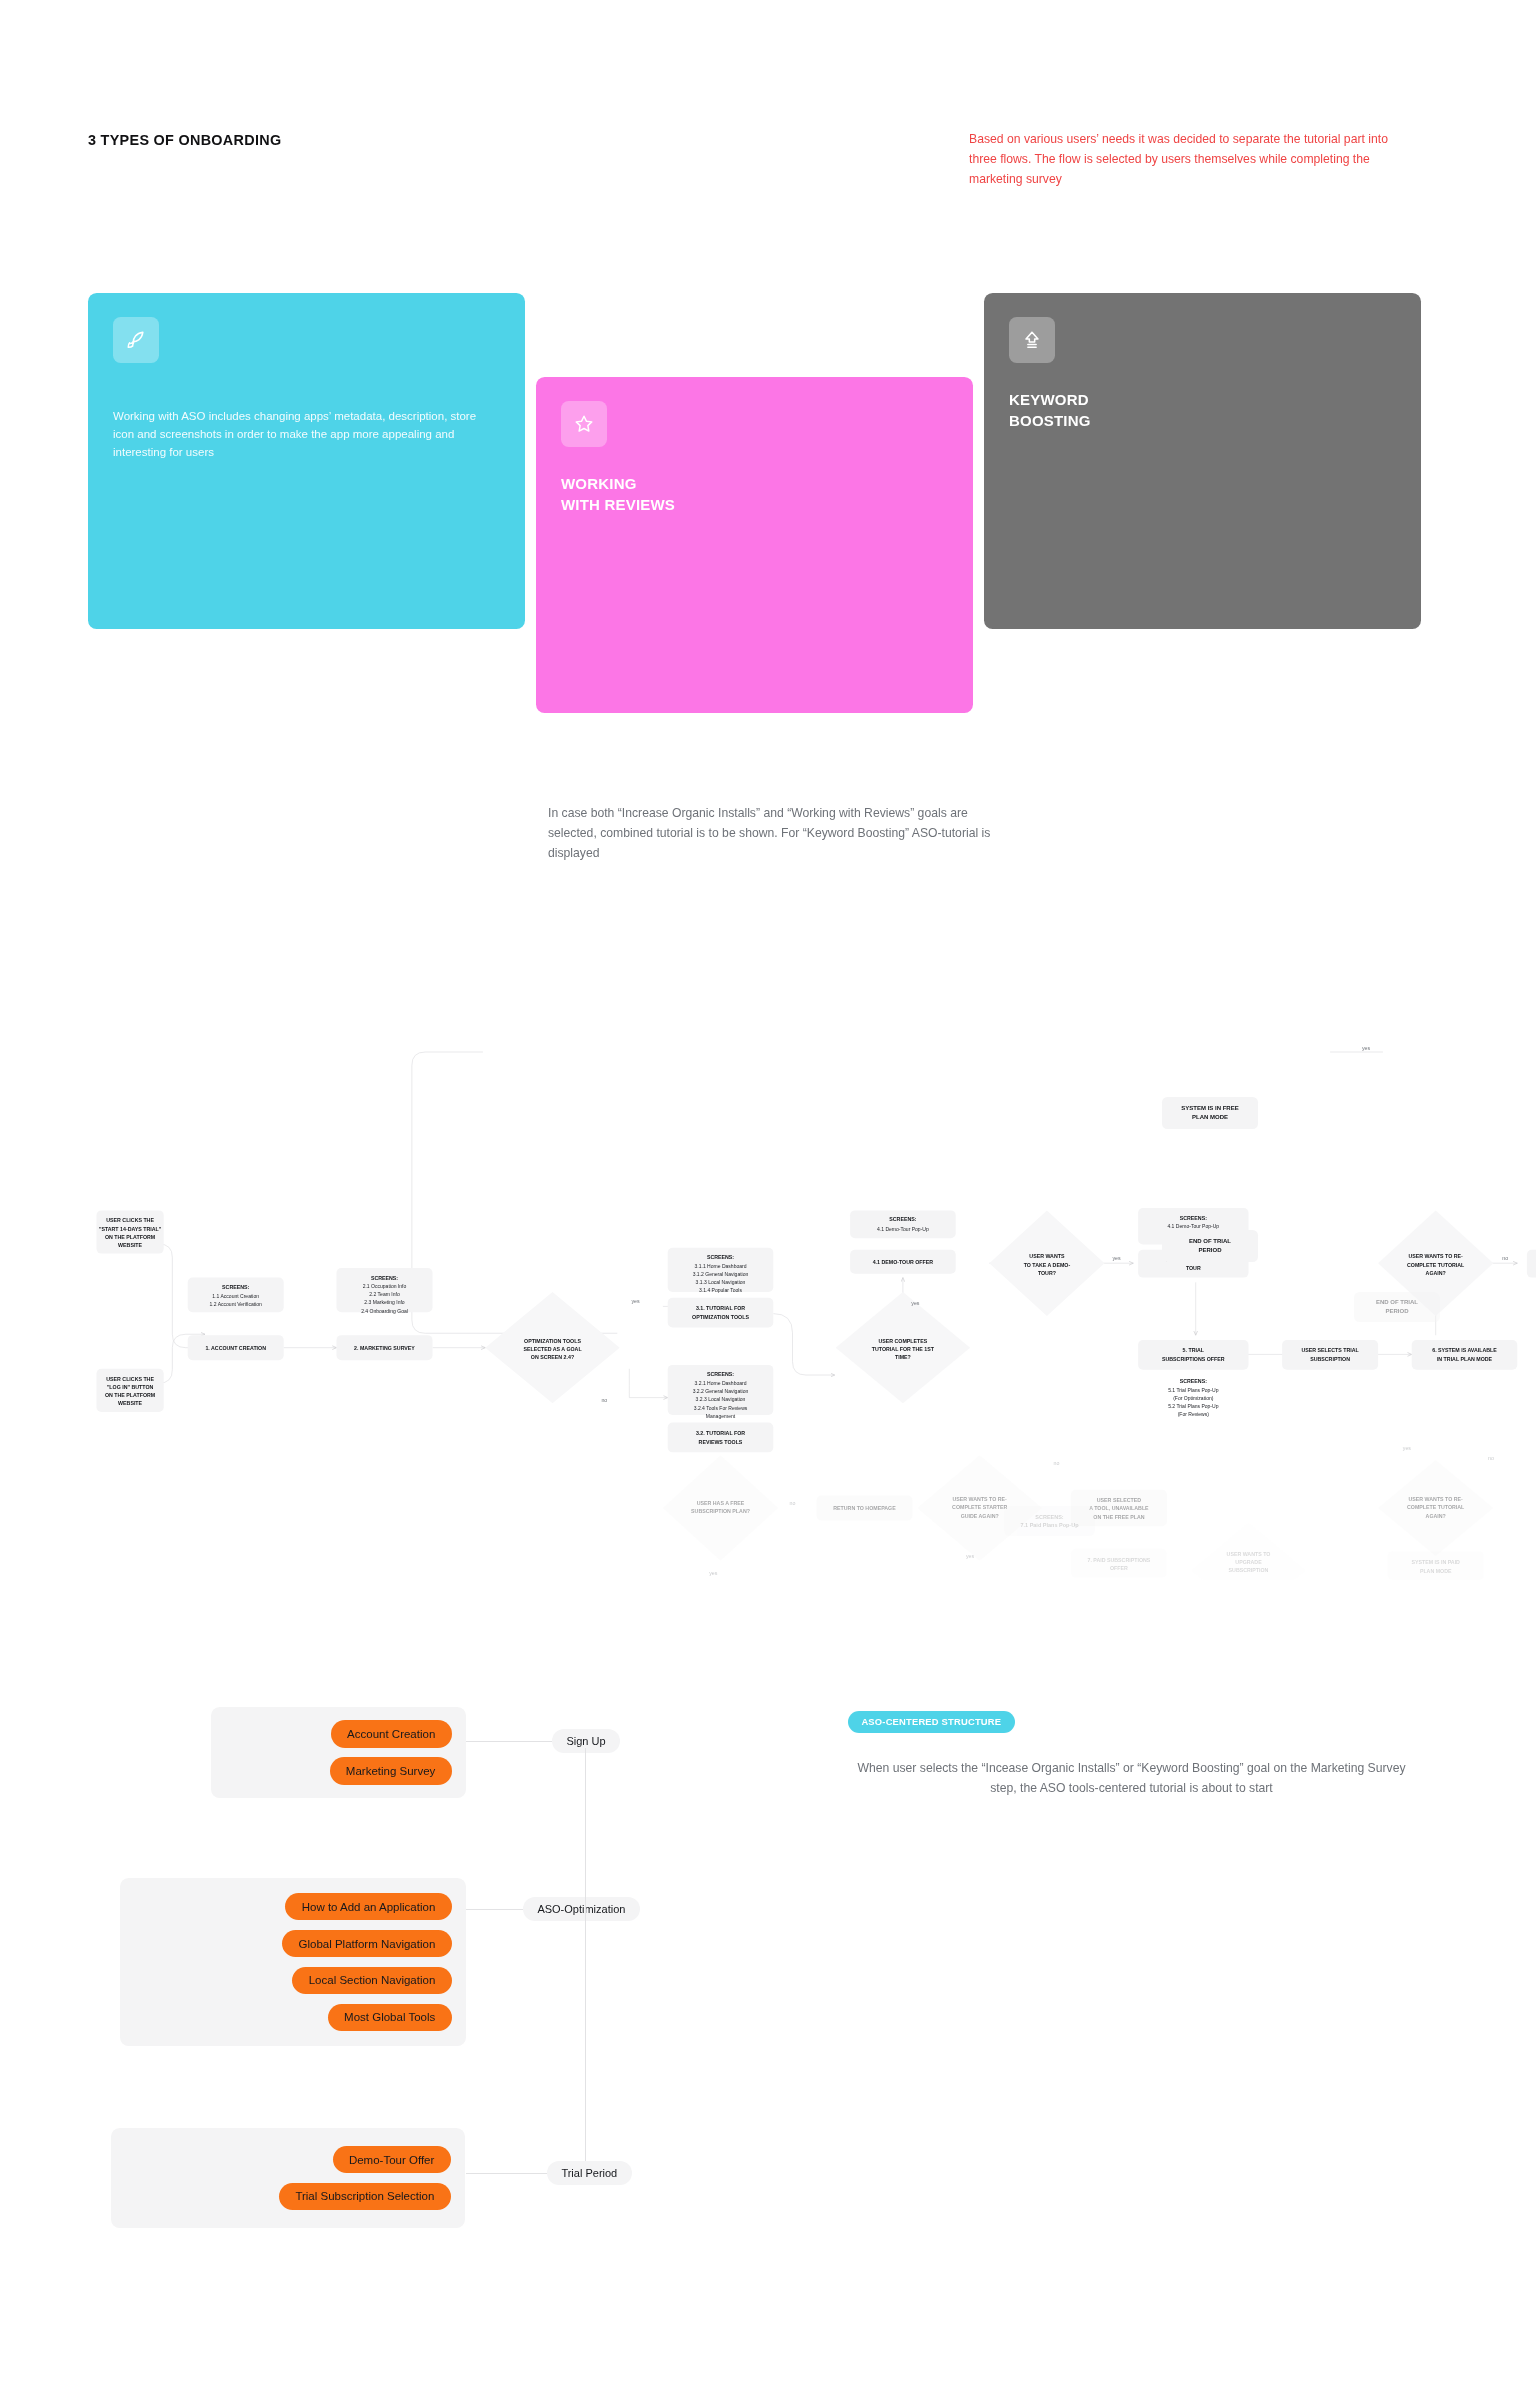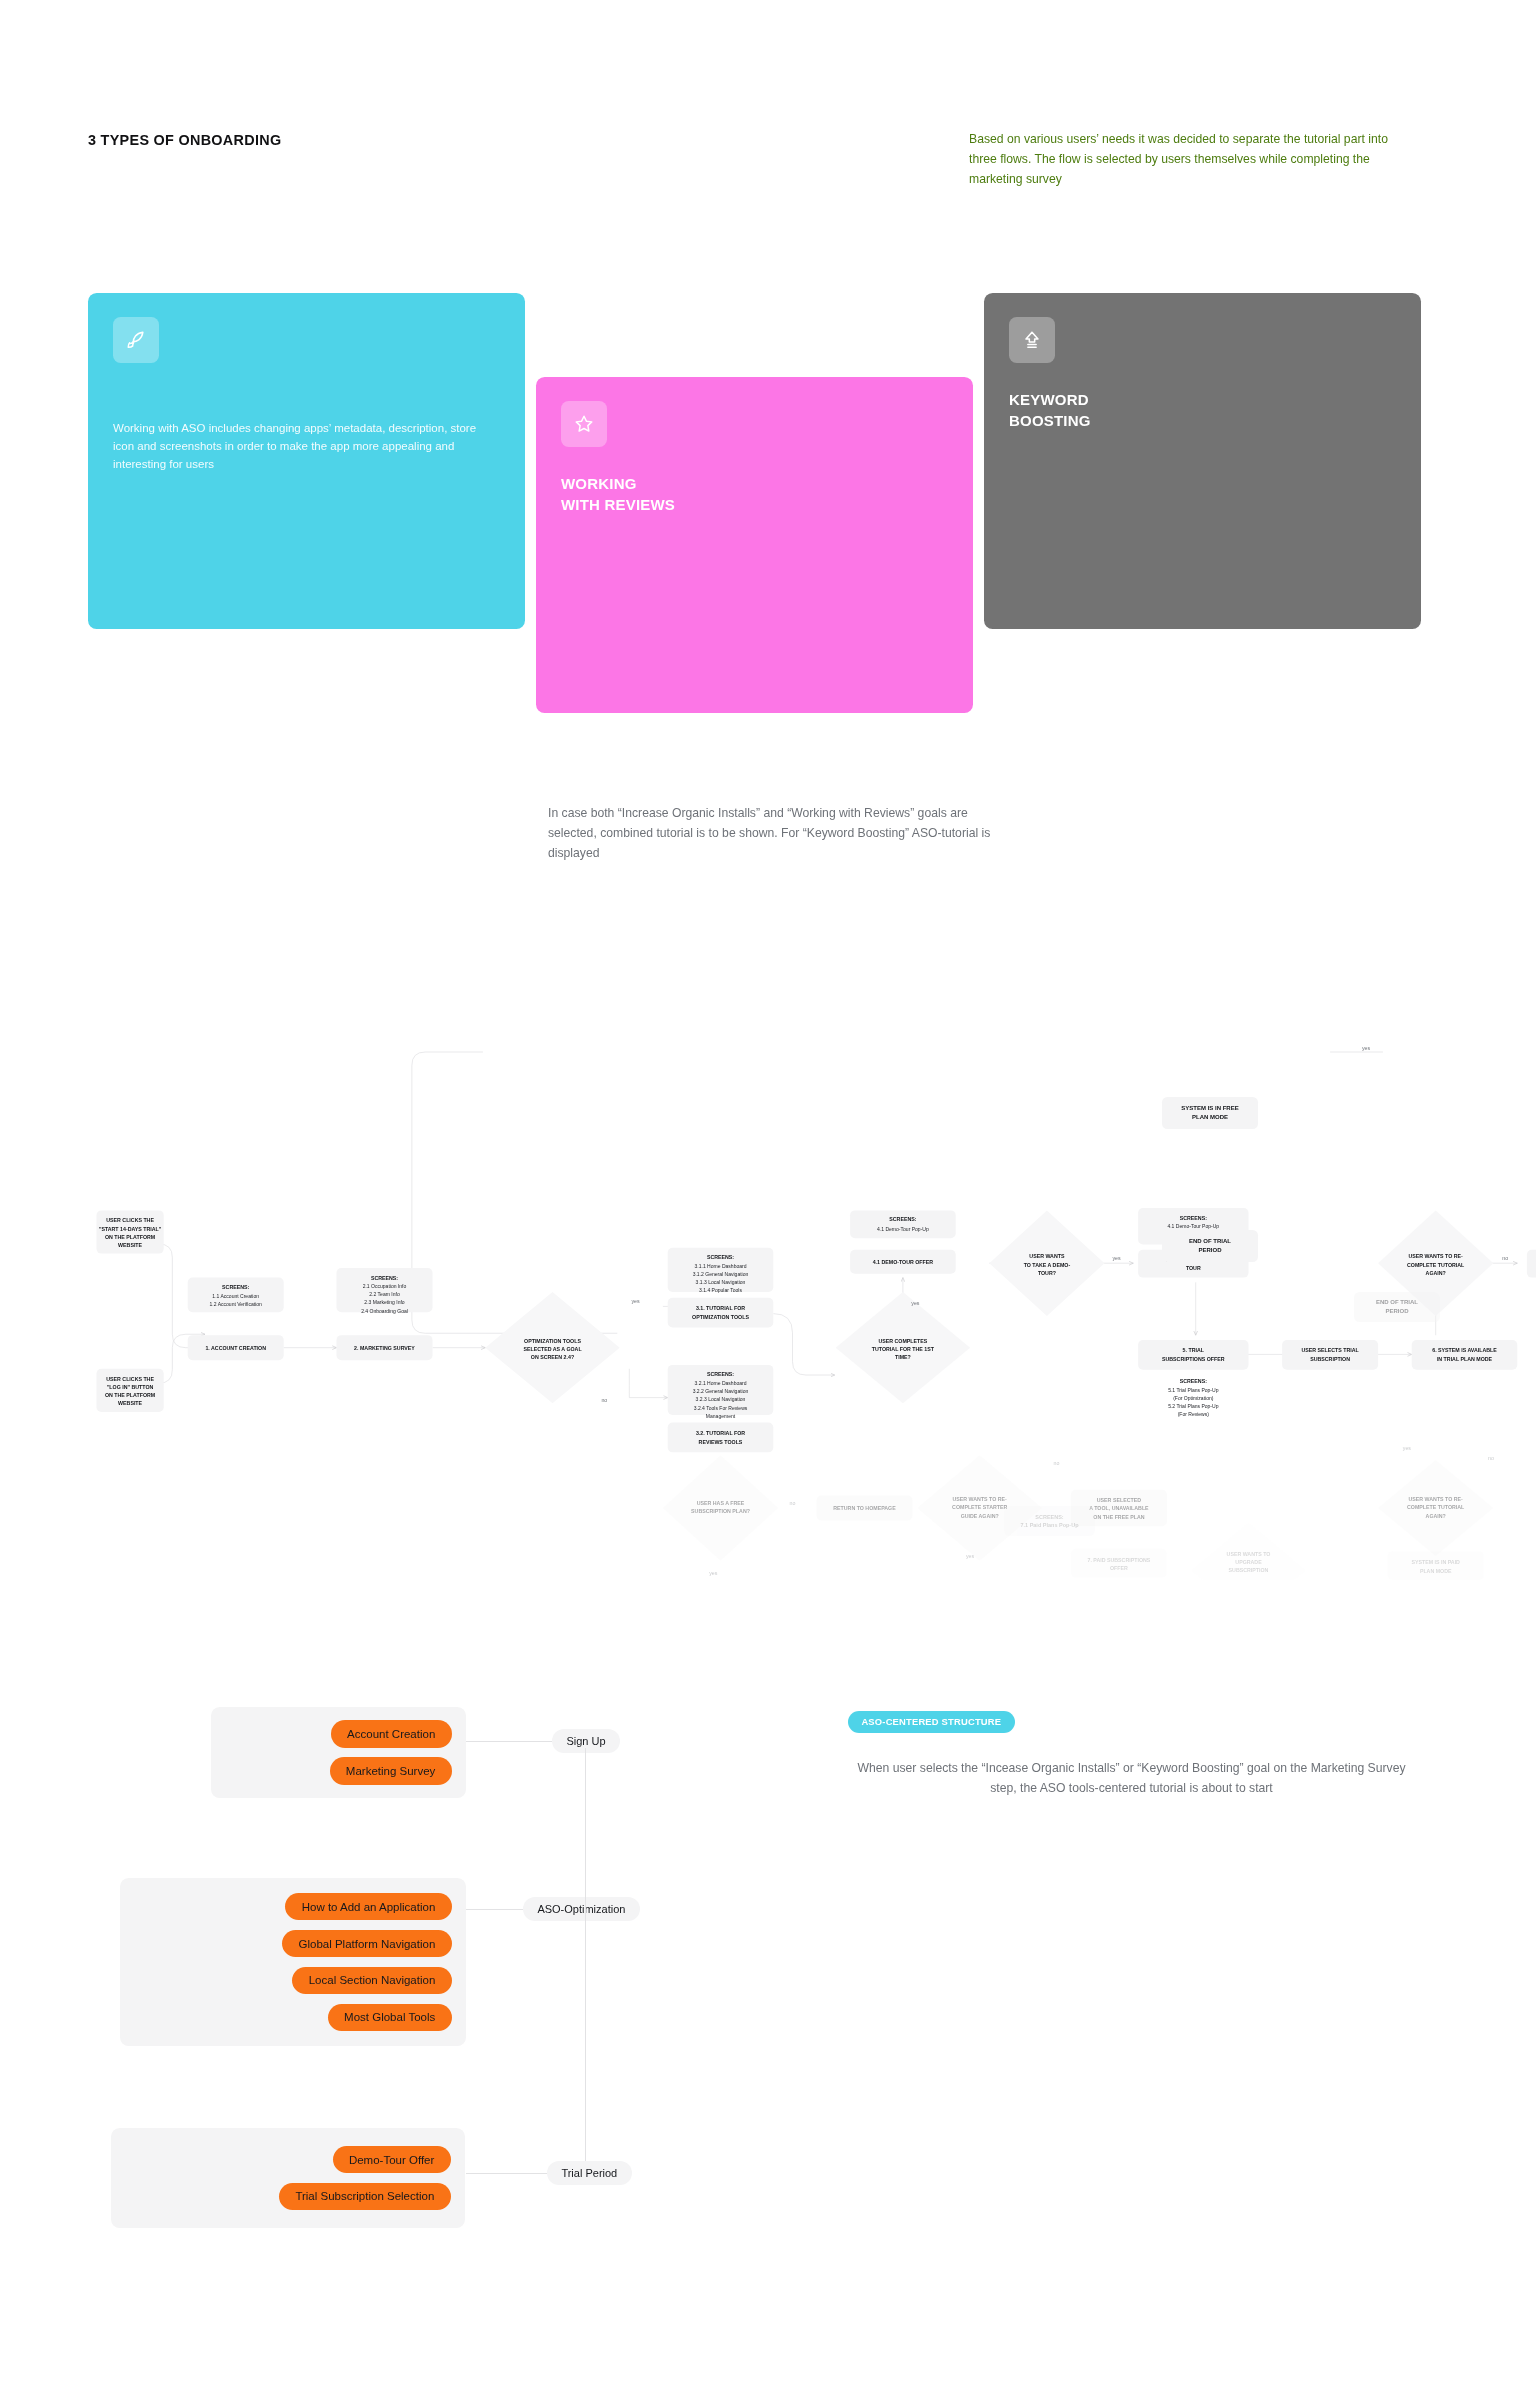--- a/index.html
+++ b/index.html
@@ -12,21 +12,21 @@
   body { position: relative; height: 3276px; overflow: hidden; }
 
   
   .page-title {
     position: absolute; left: 88px; top: 132px;
     font-size: 14.4px; font-weight: 700; letter-spacing: 0.3px;
     color: #111113;
   }
   .intro-para {
     position: absolute; left: 969px; top: 129px; width: 447px;
-    font-size: 12.2px; line-height: 20px; color: #4d7c0f; font-weight: 400;
+    font-size: 12.2px; line-height: 20px; color: #ef4444; font-weight: 400;
   }
 
   
   .card {
     position: absolute; border-radius: 8.6px;
     padding: 24px 25px 0 25px;
     color: #ffffff;
     display: flex; flex-direction: column;
   }
   .card .icon-box {
@@ -42,21 +42,21 @@
   }
   .card p {
     font-size: 11.5px; line-height: 18px; font-weight: 400;
     color: rgba(255,255,255,0.93);
   }
 
   #card-aso {
     left: 88px; top: 293px; width: 437px; height: 336px;
     background: #4ed3e8;
   }
-  #card-aso p { margin-top: 56px; }
+  #card-aso p { margin-top: 44px; }
 
   #card-reviews {
     left: 536px; top: 377px; width: 437px; height: 336px;
     background: #fc76e6;
   }
   #card-reviews p { margin-top: 67px; }
 
   #card-keyword {
     left: 984px; top: 293px; width: 437px; height: 336px;
     background: #5c85ee;

